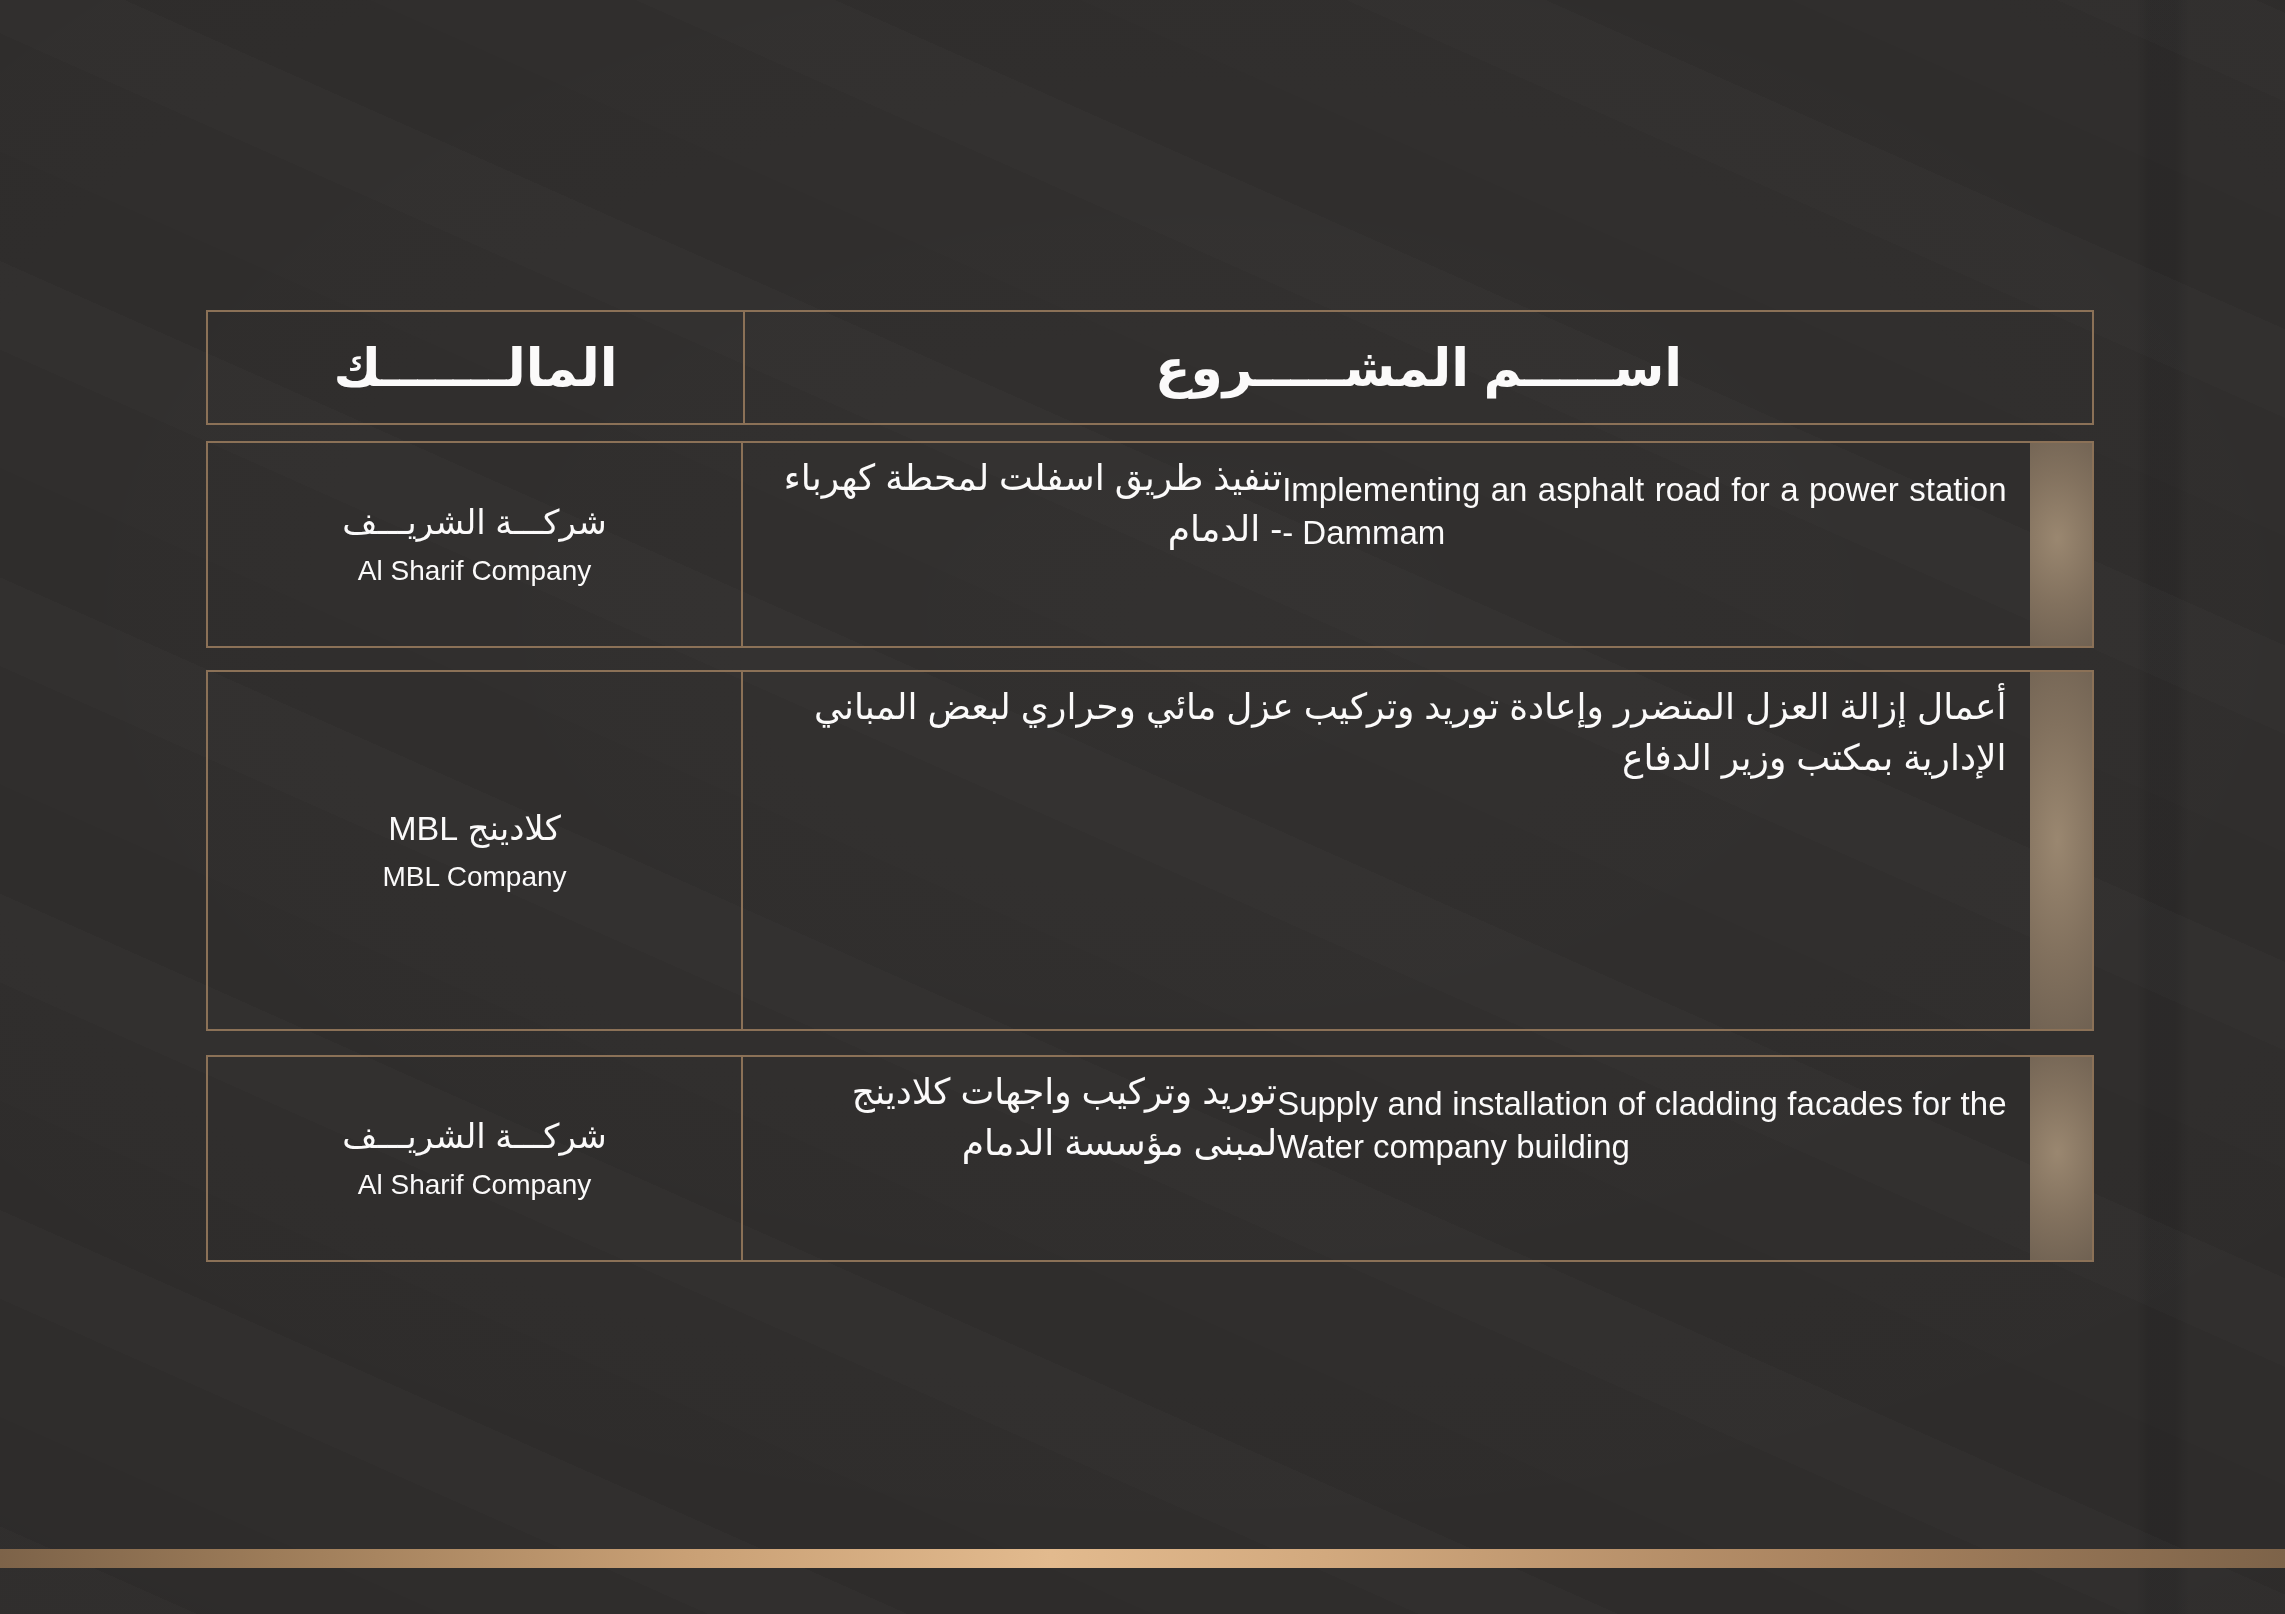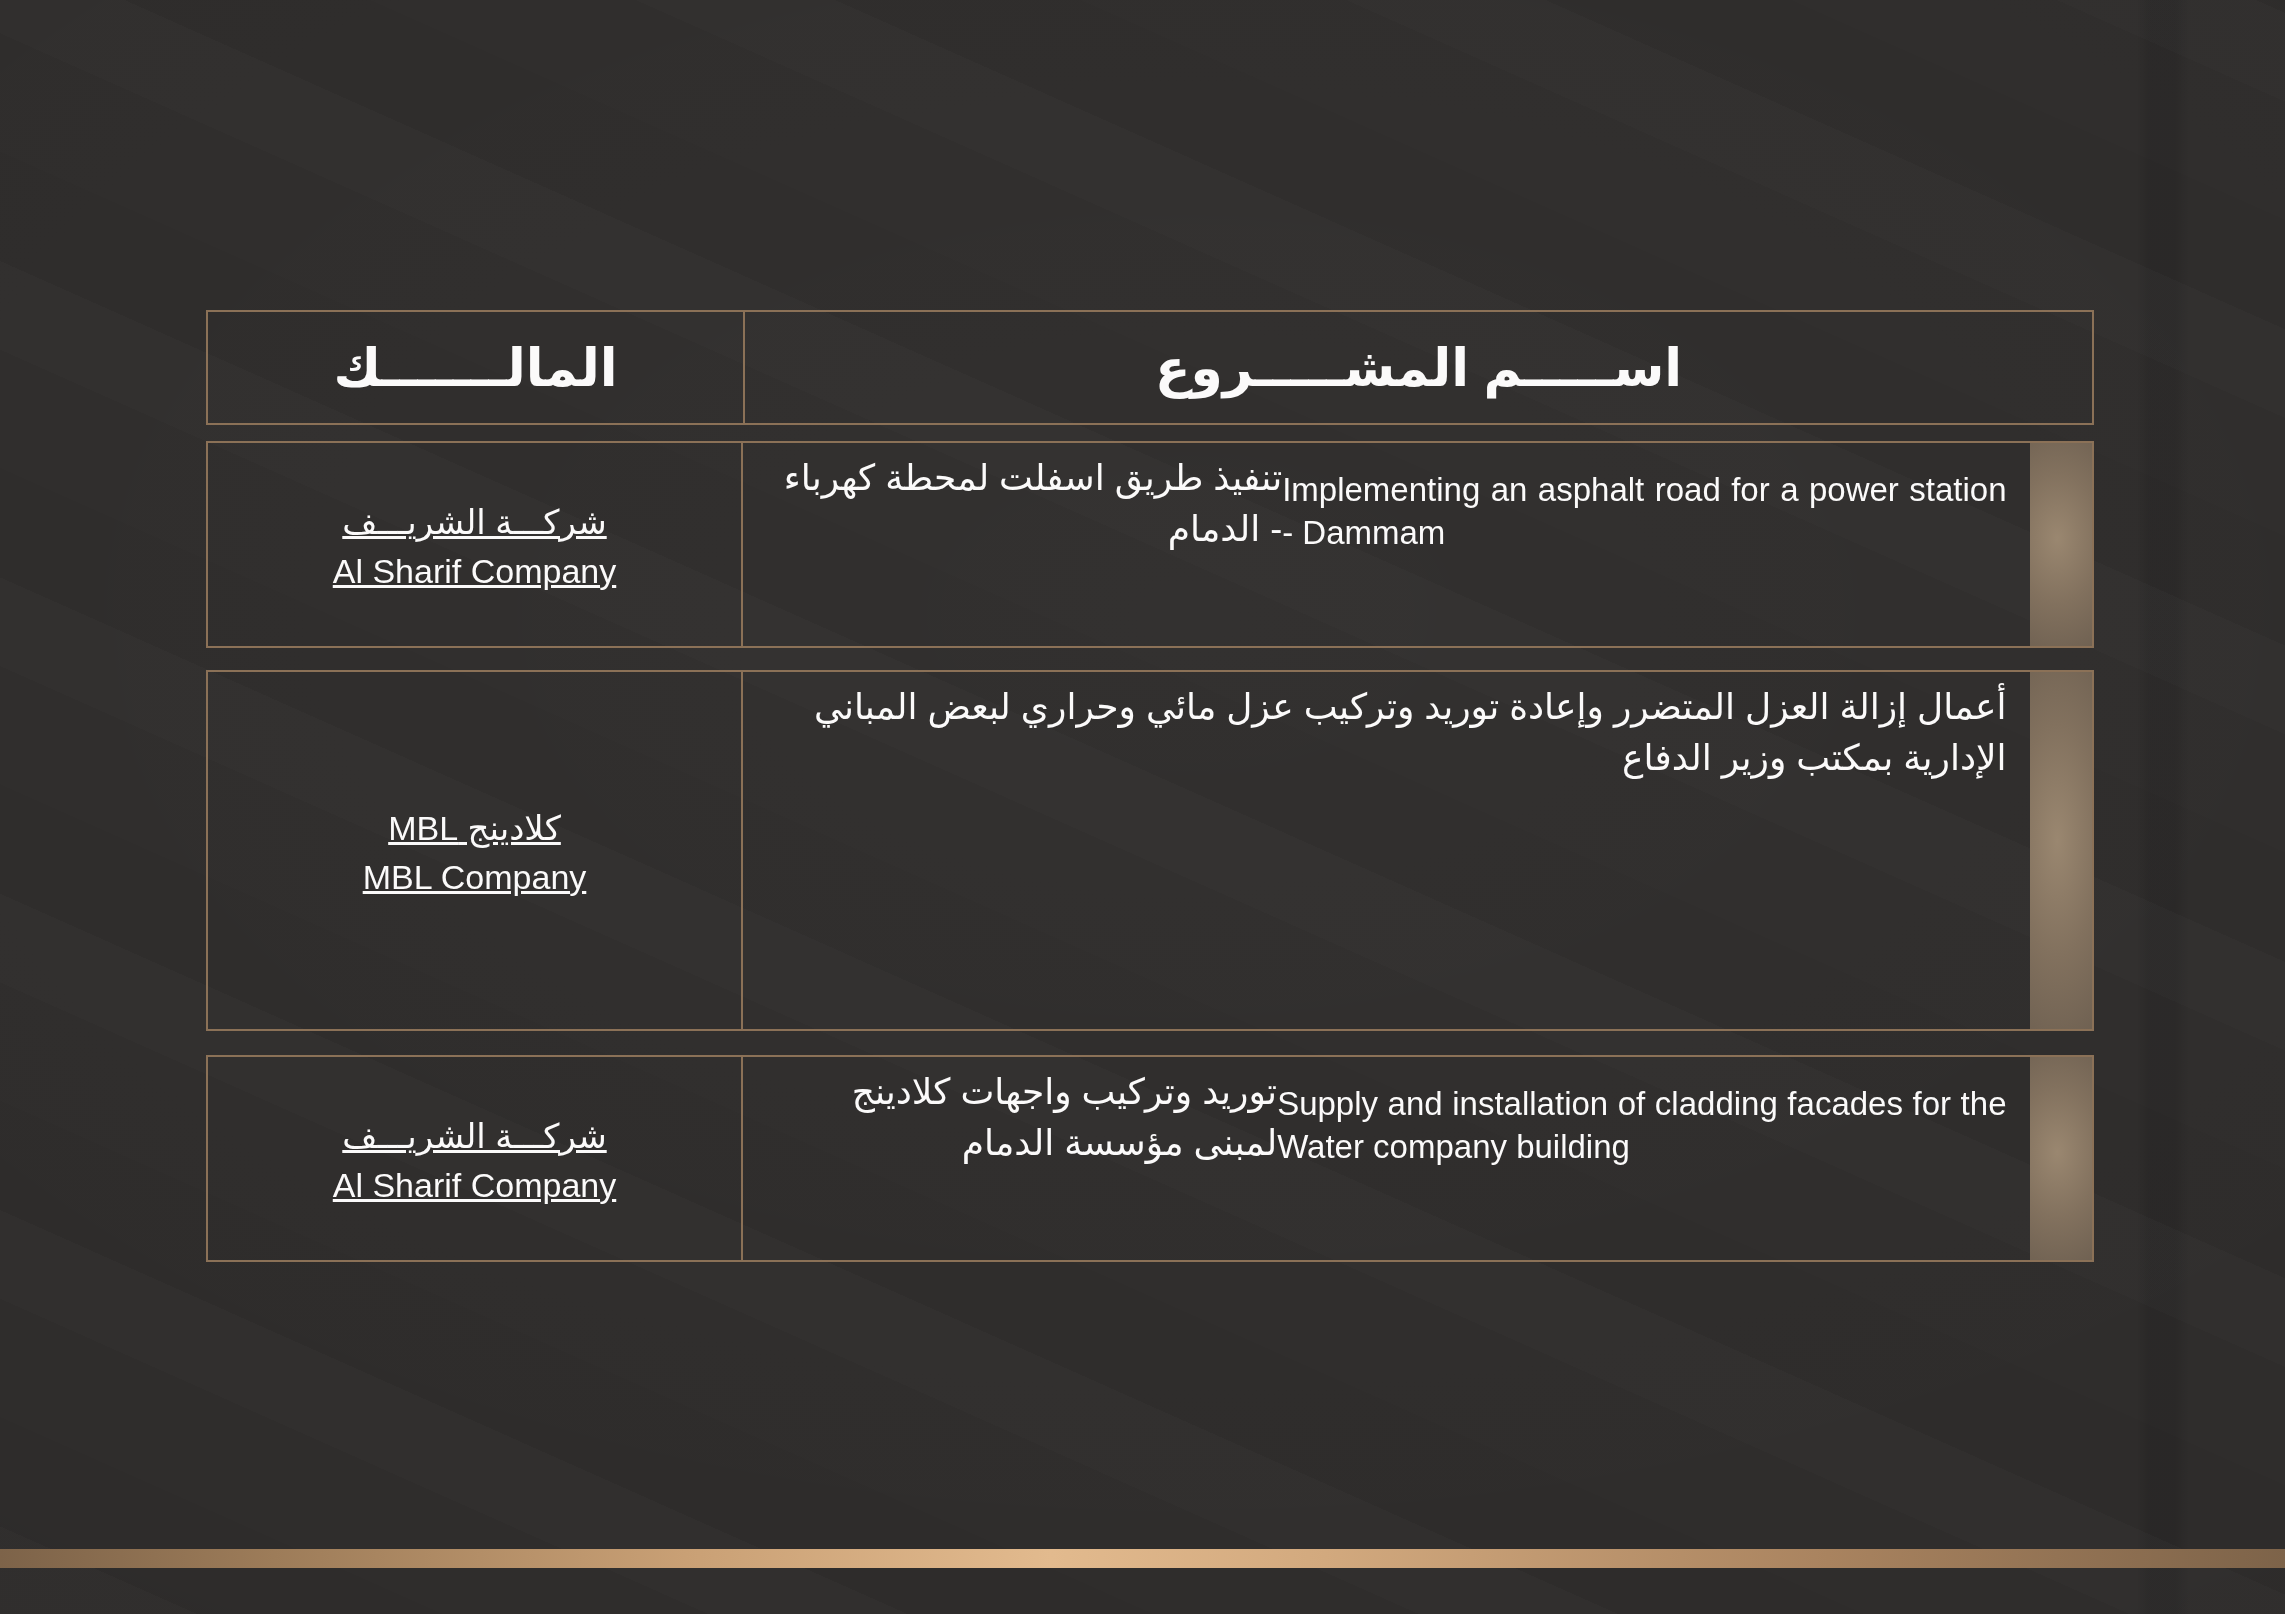--- a/index.html
+++ b/index.html
@@ -56,24 +56,23 @@
 
   .accentbar{
     position:absolute;top:0;bottom:0;right:0;width:62px;
     background:radial-gradient(130% 62% at 44% 47%, var(--accent-light) 0%, #82715e 52%, var(--accent-base) 100%);
   }
   .ownercell{
     position:absolute;left:0;top:0;bottom:0;width:535px;
     border-right:2.7px solid var(--line);box-sizing:border-box;
     display:flex;flex-direction:column;align-items:center;justify-content:center;gap:9px;
     text-align:center;
-    text-decoration:underline;
   }
   .owner-ar{direction:rtl;font-size:34px;line-height:43px;}
-  .owner-en{font-size:34px;line-height:36px;}
+  .owner-en{font-size:28px;line-height:36px;}
 
   .projectcell{
     position:absolute;left:537px;right:62px;top:0;bottom:0;
     padding:9px 23.5px 9px 29px;box-sizing:border-box;
     display:flex;flex-direction:row;justify-content:center;
   }
   .proj-ar{direction:rtl;text-align:right;font-size:36px;line-height:51px;}
   .proj-en{text-align:justify;font-size:33px;line-height:43px;margin-top:16px;}
 
   .goldbar{

